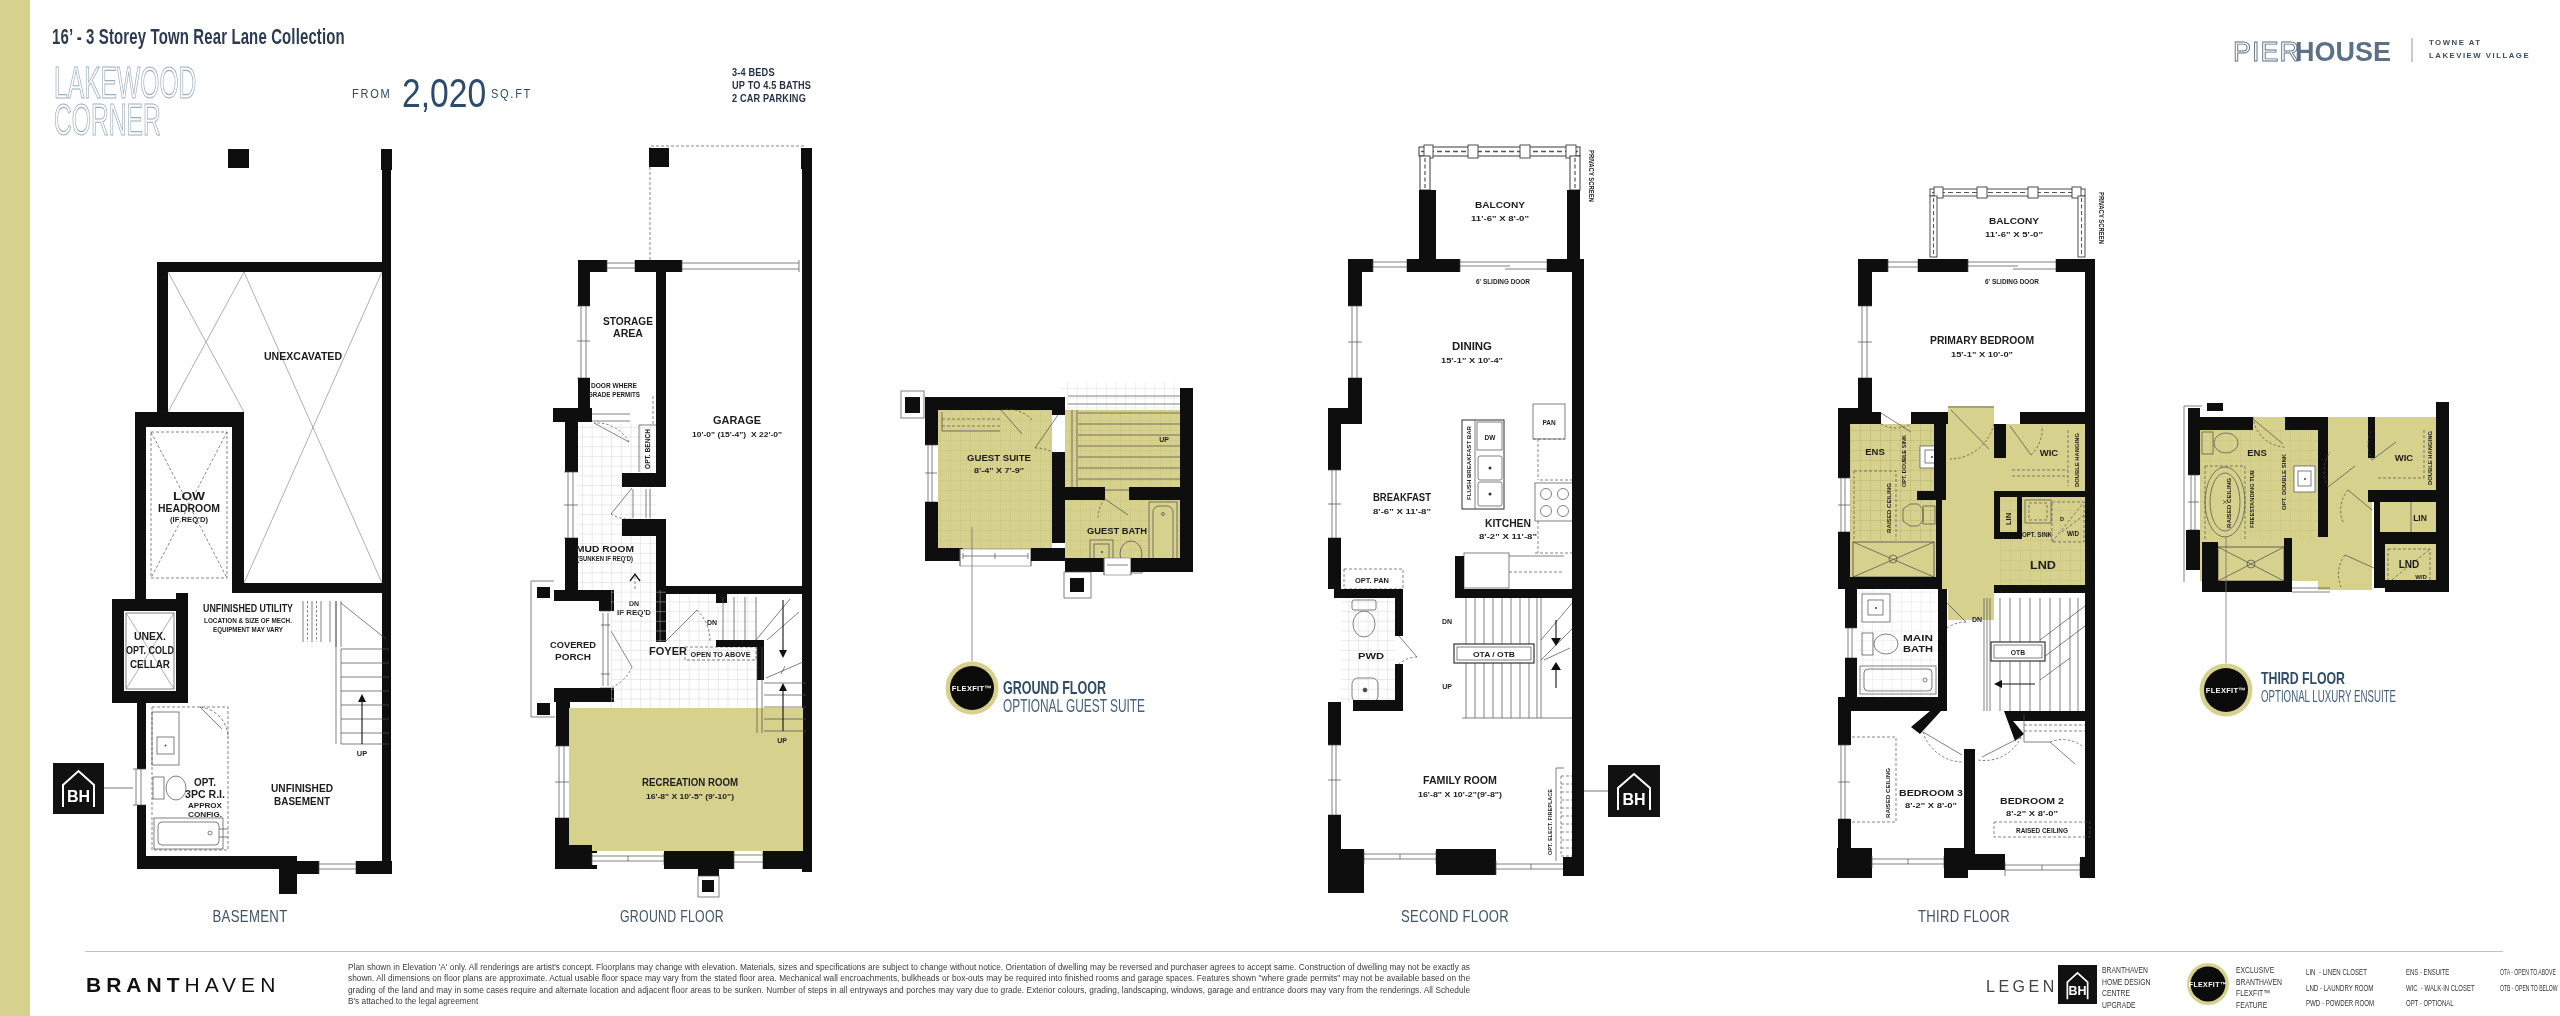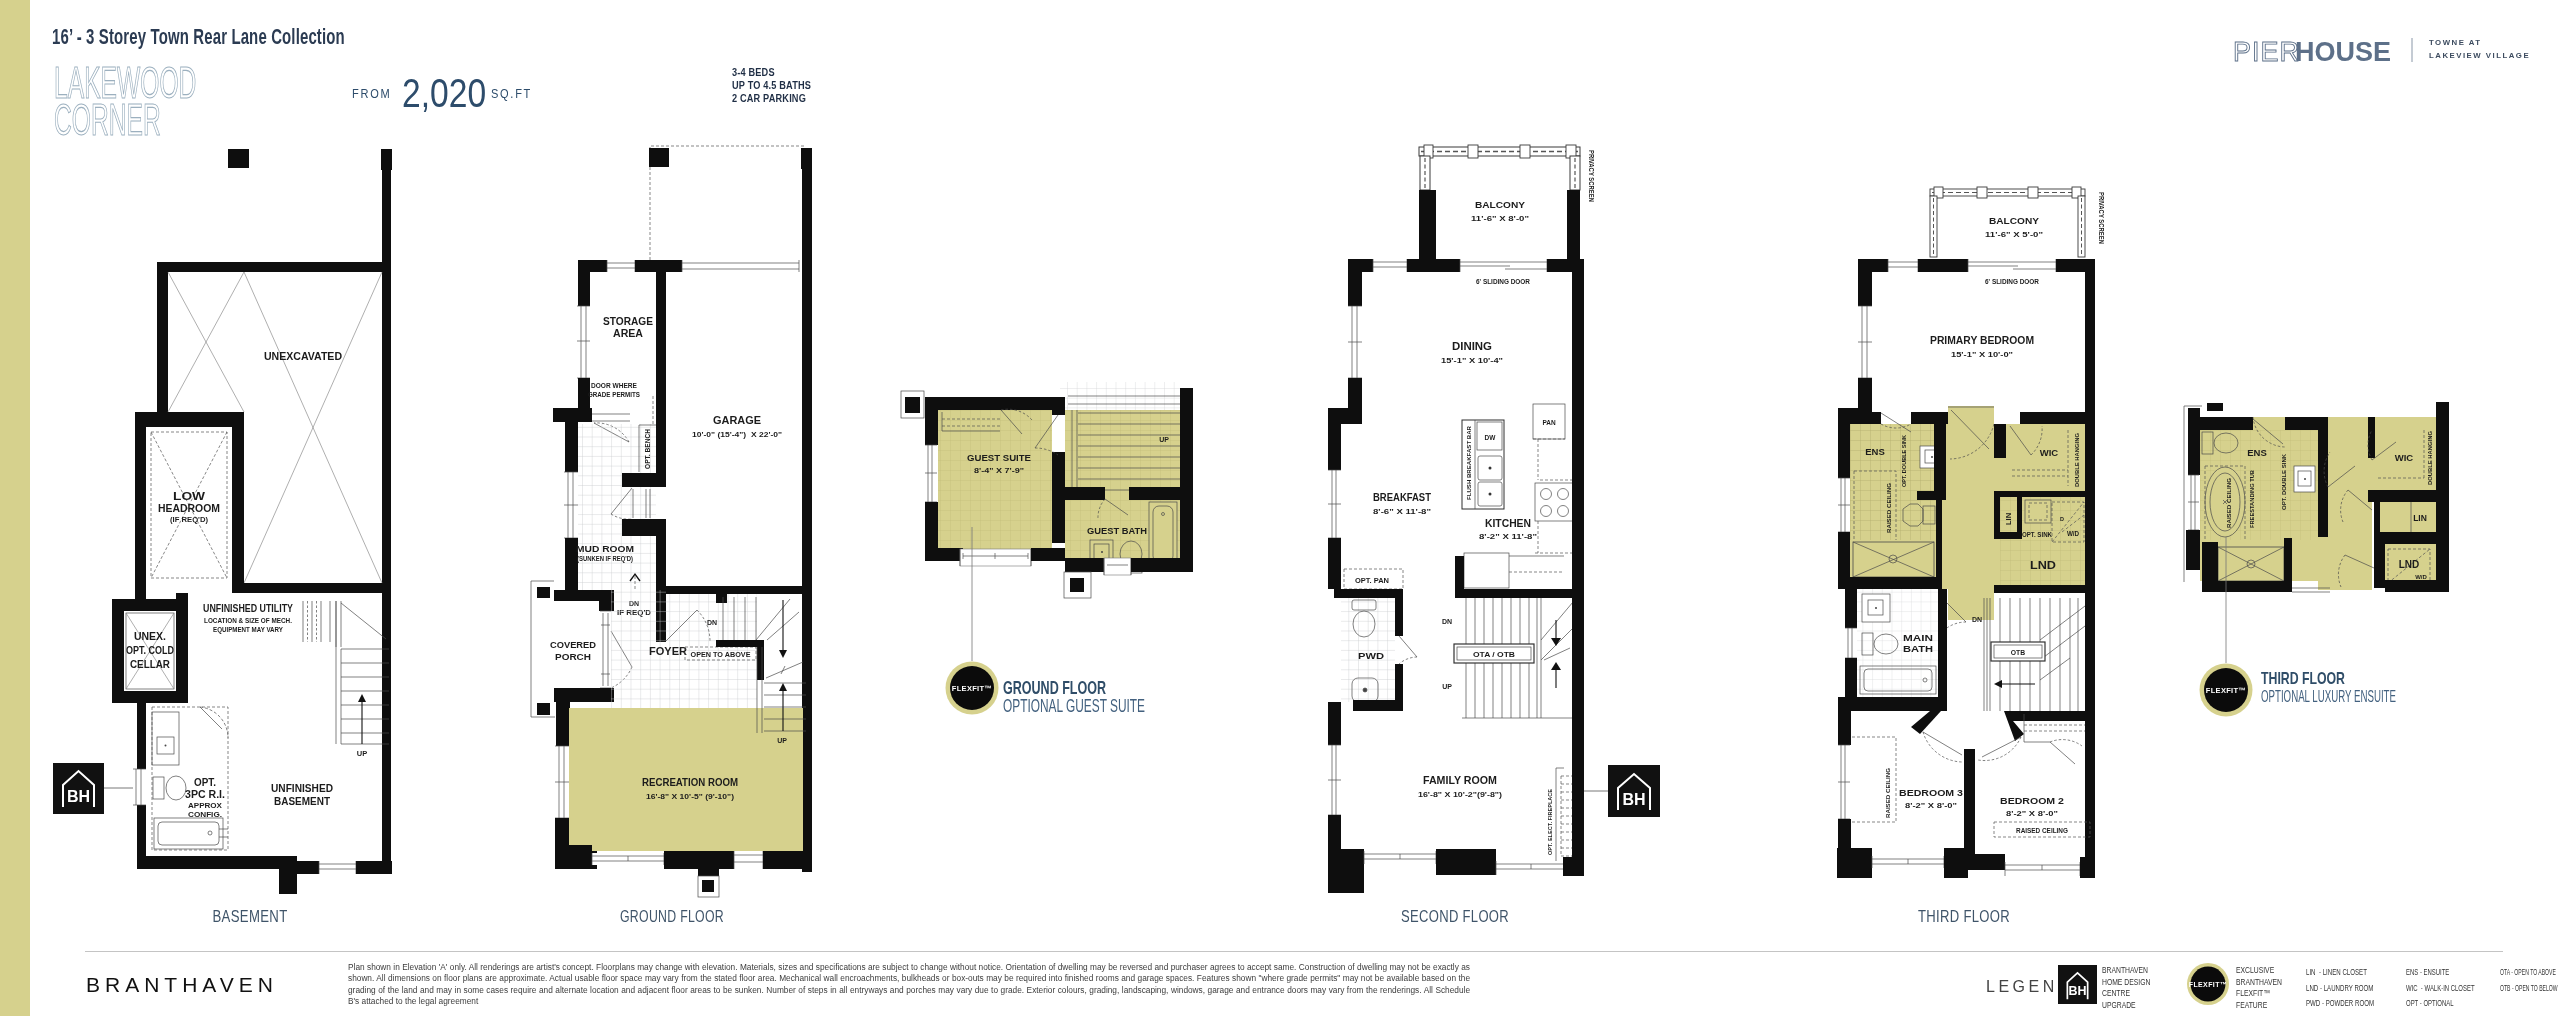--- a/index.html
+++ b/index.html
@@ -1184,21 +1184,21 @@
     <text x="2226" y="693" font-size="7.5" font-weight="bold" fill="#fff" text-anchor="middle" letter-spacing=".3">FLEXFIT™</text>
   </g>
 
   <text x="2261" y="683.5" font-size="17" font-weight="bold" fill="#2f4d68" textLength="84" lengthAdjust="spacingAndGlyphs">THIRD FLOOR</text>
 
   <text x="2261" y="701.5" font-size="17" fill="#43617f" textLength="135" lengthAdjust="spacingAndGlyphs">OPTIONAL LUXURY ENSUITE</text>
 </svg>
 
 <div class="abs" style="left:85px;top:951px;width:2418px;height:1px;background:#c4c4c4;"></div>
 
-<div class="abs" style="left:86px;top:973px;font-size:21px;color:#111;letter-spacing:5px;"><span style="font-weight:normal;">BRANT</span><span style="font-weight:normal;">HAVEN</span></div>
+<div class="abs" style="left:86px;top:973px;font-size:21px;color:#111;letter-spacing:5px;"><span style="font-weight:bold;">BRANT</span><span style="font-weight:normal;">HAVEN</span></div>
 
 <div class="abs" style="left:348px;top:962px;width:1122px;font-size:8.3px;line-height:11.3px;color:#3c3c3c;text-align:justify;">Plan shown in Elevation 'A' only. All renderings are artist's concept. Floorplans may change with elevation. Materials, sizes and specifications are subject to change without notice. Orientation of dwelling may be reversed and purchaser agrees to accept same. Construction of dwelling may not be exactly as shown. All dimensions on floor plans are approximate. Actual usable floor space may vary from the stated floor area. Mechanical wall encroachments, bulkheads or box-outs may be required into finished rooms and garage spaces. Features shown "where grade permits" may not be available based on the grading of the land and may in some cases require and alternate location and adjacent floor areas to be sunken. Number of steps in all entryways and porches may vary due to grade. Exterior colours, grading, landscaping, windows, garage and entrance doors may vary from the renderings. All Schedule B's attached to the legal agreement</div>
 
 <div class="abs" style="left:1986px;top:978px;font-size:16px;letter-spacing:3.5px;color:#444;">LEGEND</div>
 
 <div class="abs" style="left:2058px;top:965px;">
 <svg width="39" height="39" viewBox="0 0 50 50">
   <rect x="0" y="0" width="50" height="50" fill="#111"></rect>
   <path d="M12 44 L12 22 L25 10 L38 22 L38 44" fill="none" stroke="#fff" stroke-width="2.2"></path>
   <text x="25" y="38" font-size="16" font-weight="bold" fill="#fff" text-anchor="middle">BH</text>

